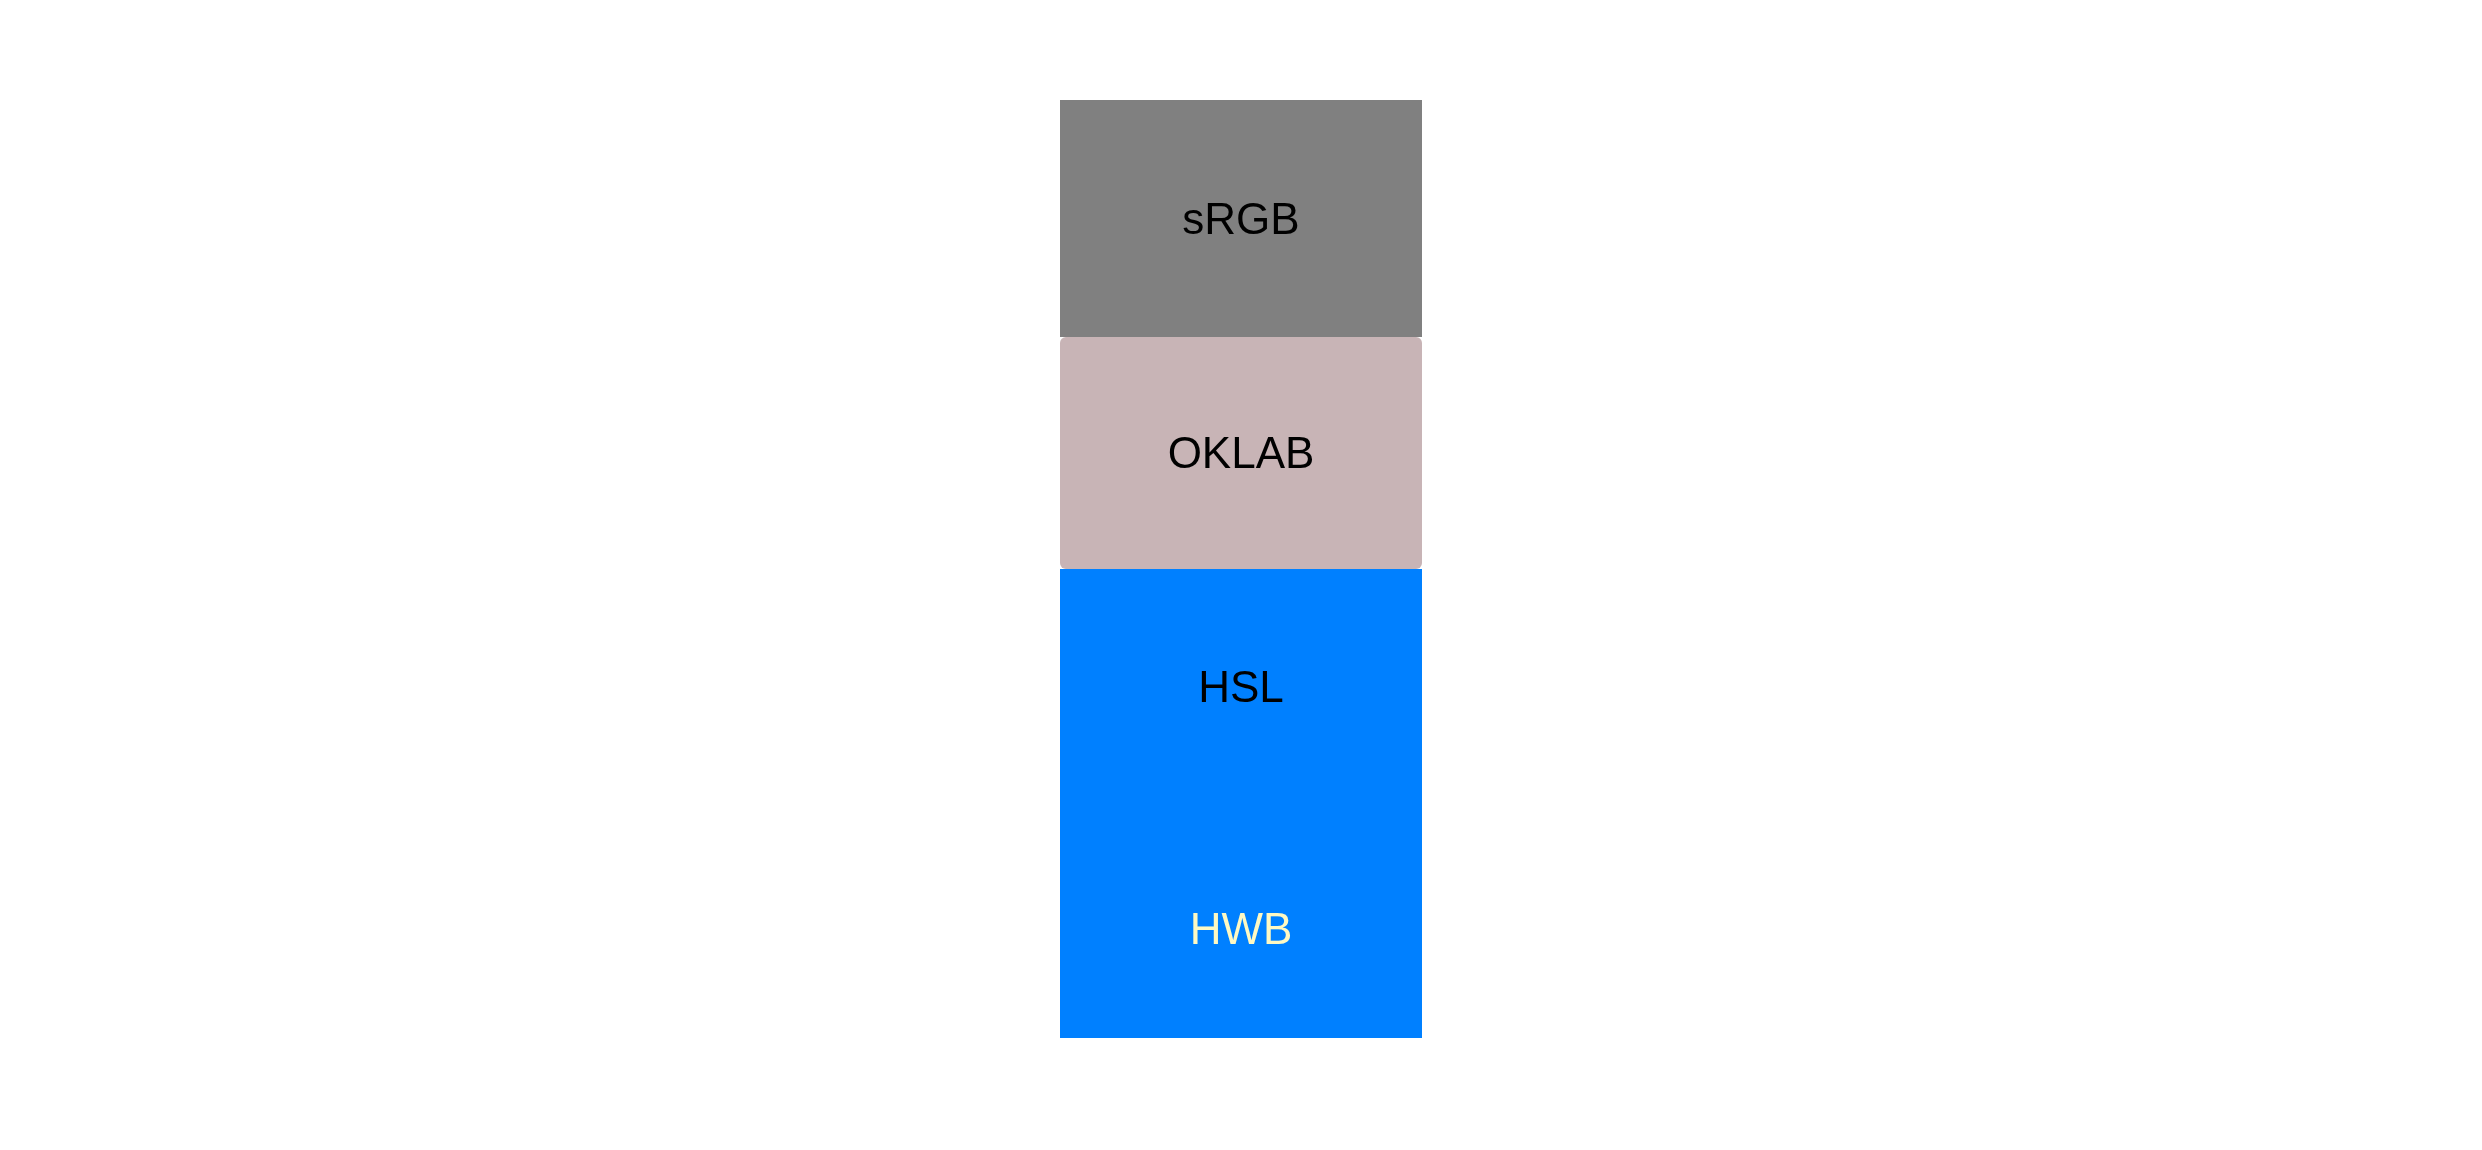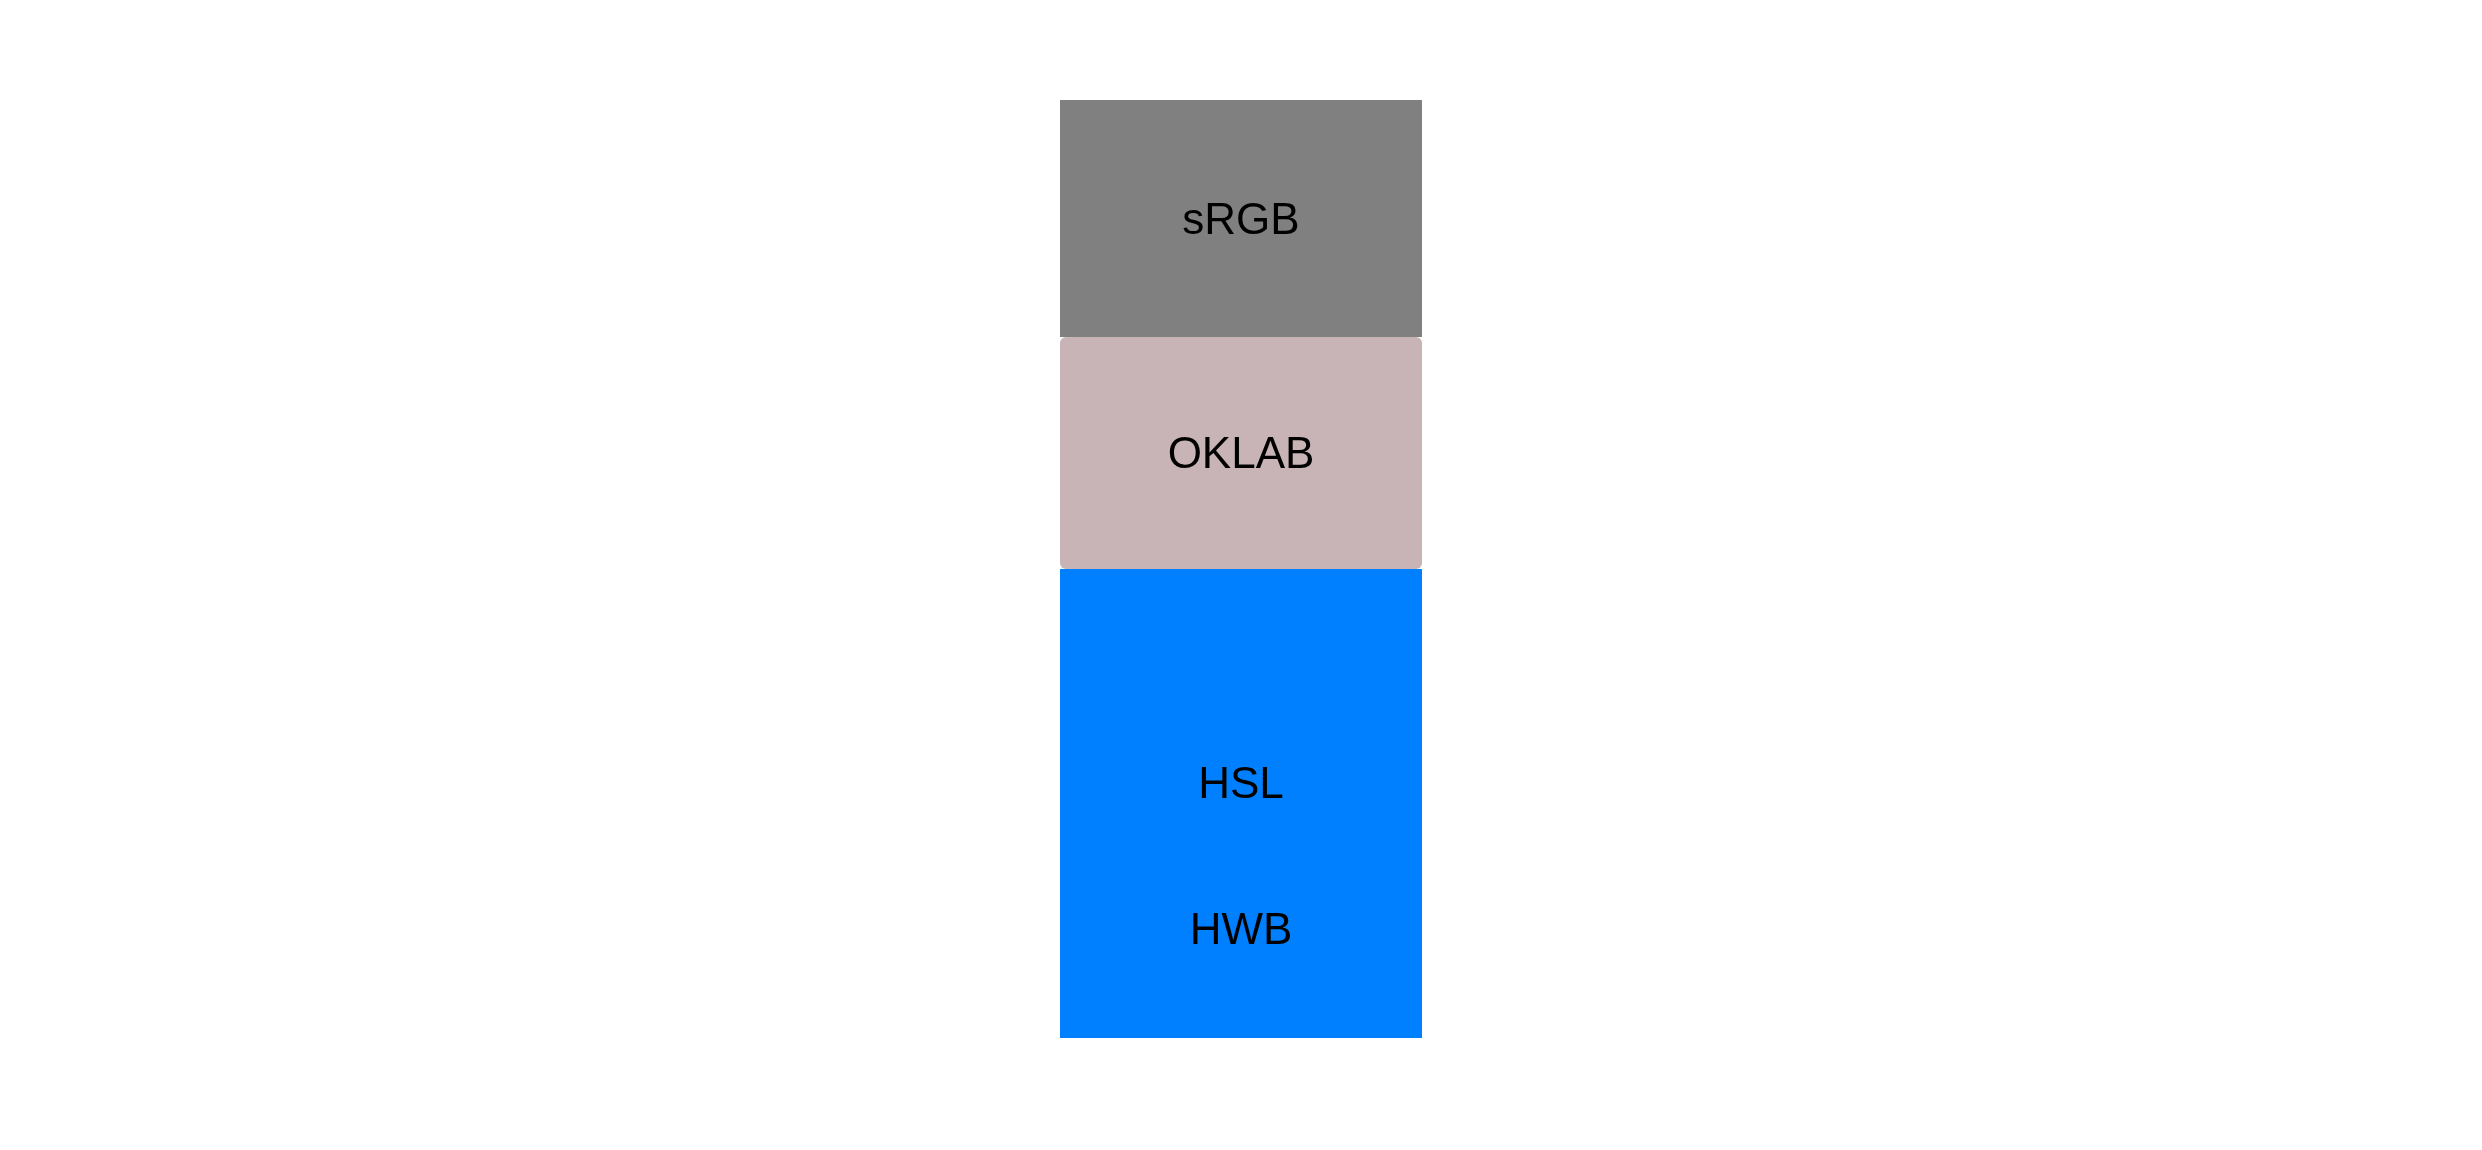--- a/index.html
+++ b/index.html
@@ -50,21 +50,21 @@
     color: #000000;
     letter-spacing: 0px;
     white-space: nowrap;
     text-align: center;
     -webkit-font-smoothing: antialiased;
   }
 
   
   #swatch-srgb  { height: 237px; }
   #swatch-oklab { height: 232px; border-radius: 6px; }
-  #swatch-hsl   { height: 236px; align-items: flex-end; }
+  #swatch-hsl   { height: 236px; }
   #swatch-hwb   { height: 233px; }
 </style>
 </head>
 <body style="background: rgb(255, 255, 255);">
 
 <div id="canvas" style="background: rgb(255, 255, 255);">
 
   <div id="swatch-stack" style="left: 1060px; top: 100px; width: 362px; height: 938px;">
 
     <div class="swatch" id="swatch-srgb" style="background-color: rgb(128, 128, 128); height: 237px;">
@@ -73,18 +73,18 @@
 
     <div class="swatch" id="swatch-oklab" style="background-color: rgb(200, 180, 182); height: 232px;">
       <span class="swatch-label" style="color: rgb(0, 0, 0);">OKLAB</span>
     </div>
 
     <div class="swatch" id="swatch-hsl" style="background-color: rgb(0, 128, 255); height: 236px;">
       <span class="swatch-label" style="color: rgb(0, 0, 0);">HSL</span>
     </div>
 
     <div class="swatch" id="swatch-hwb" style="background-color: rgb(0, 128, 255); height: 233px;">
-      <span class="swatch-label" style="color: #000000; margin-top: 15px;">HWB</span>
+      <span class="swatch-label" style="color: #fef9c3; margin-top: 15px;">HWB</span>
     </div>
 
   </div>
 
 </div>
 
 </body></html>

